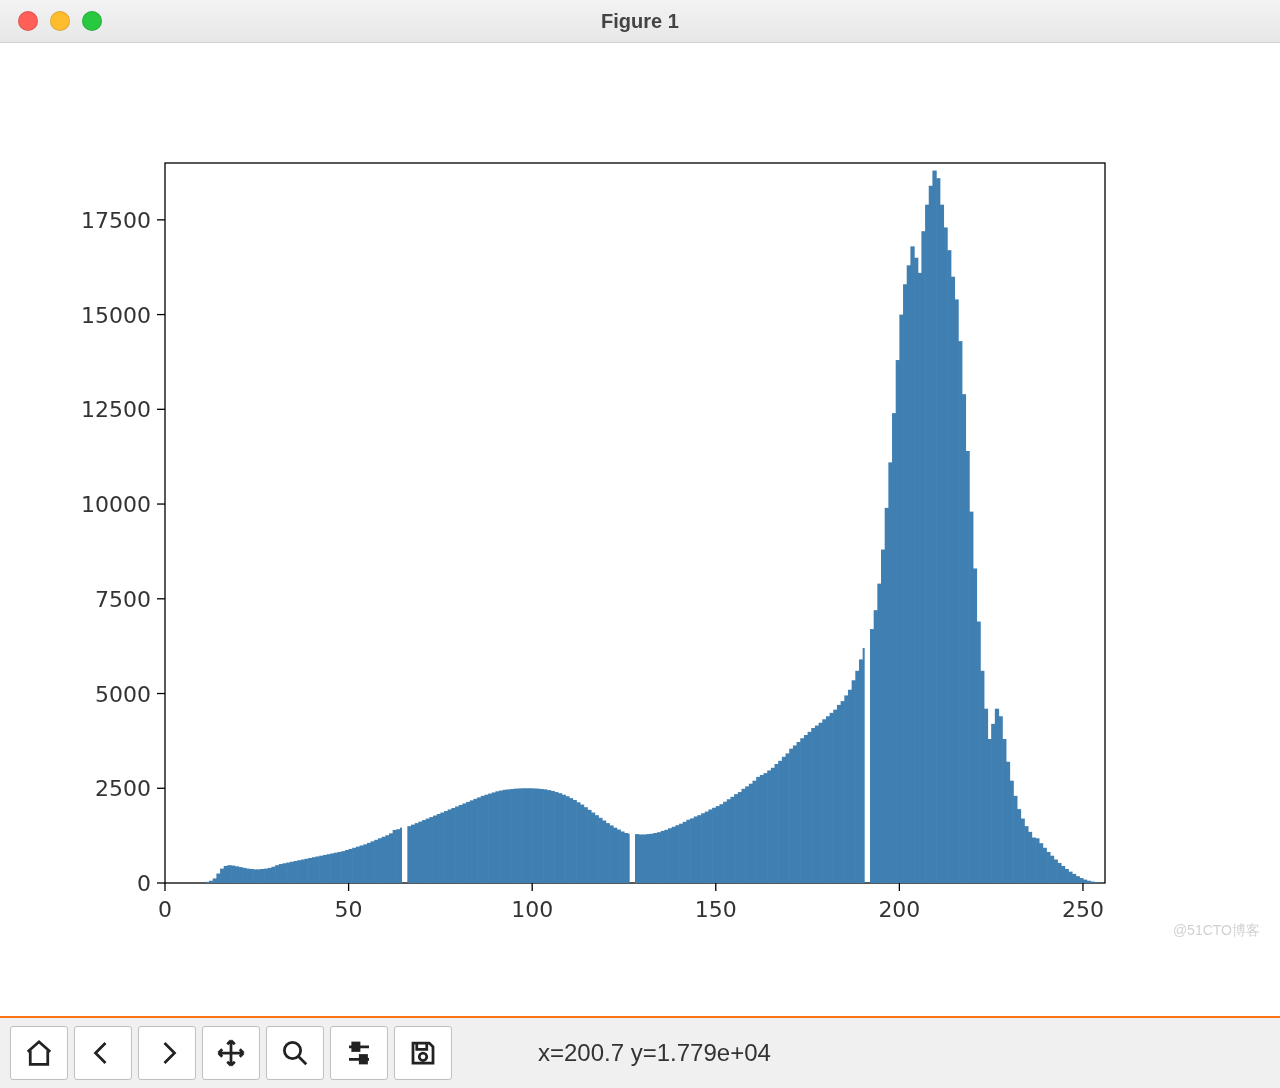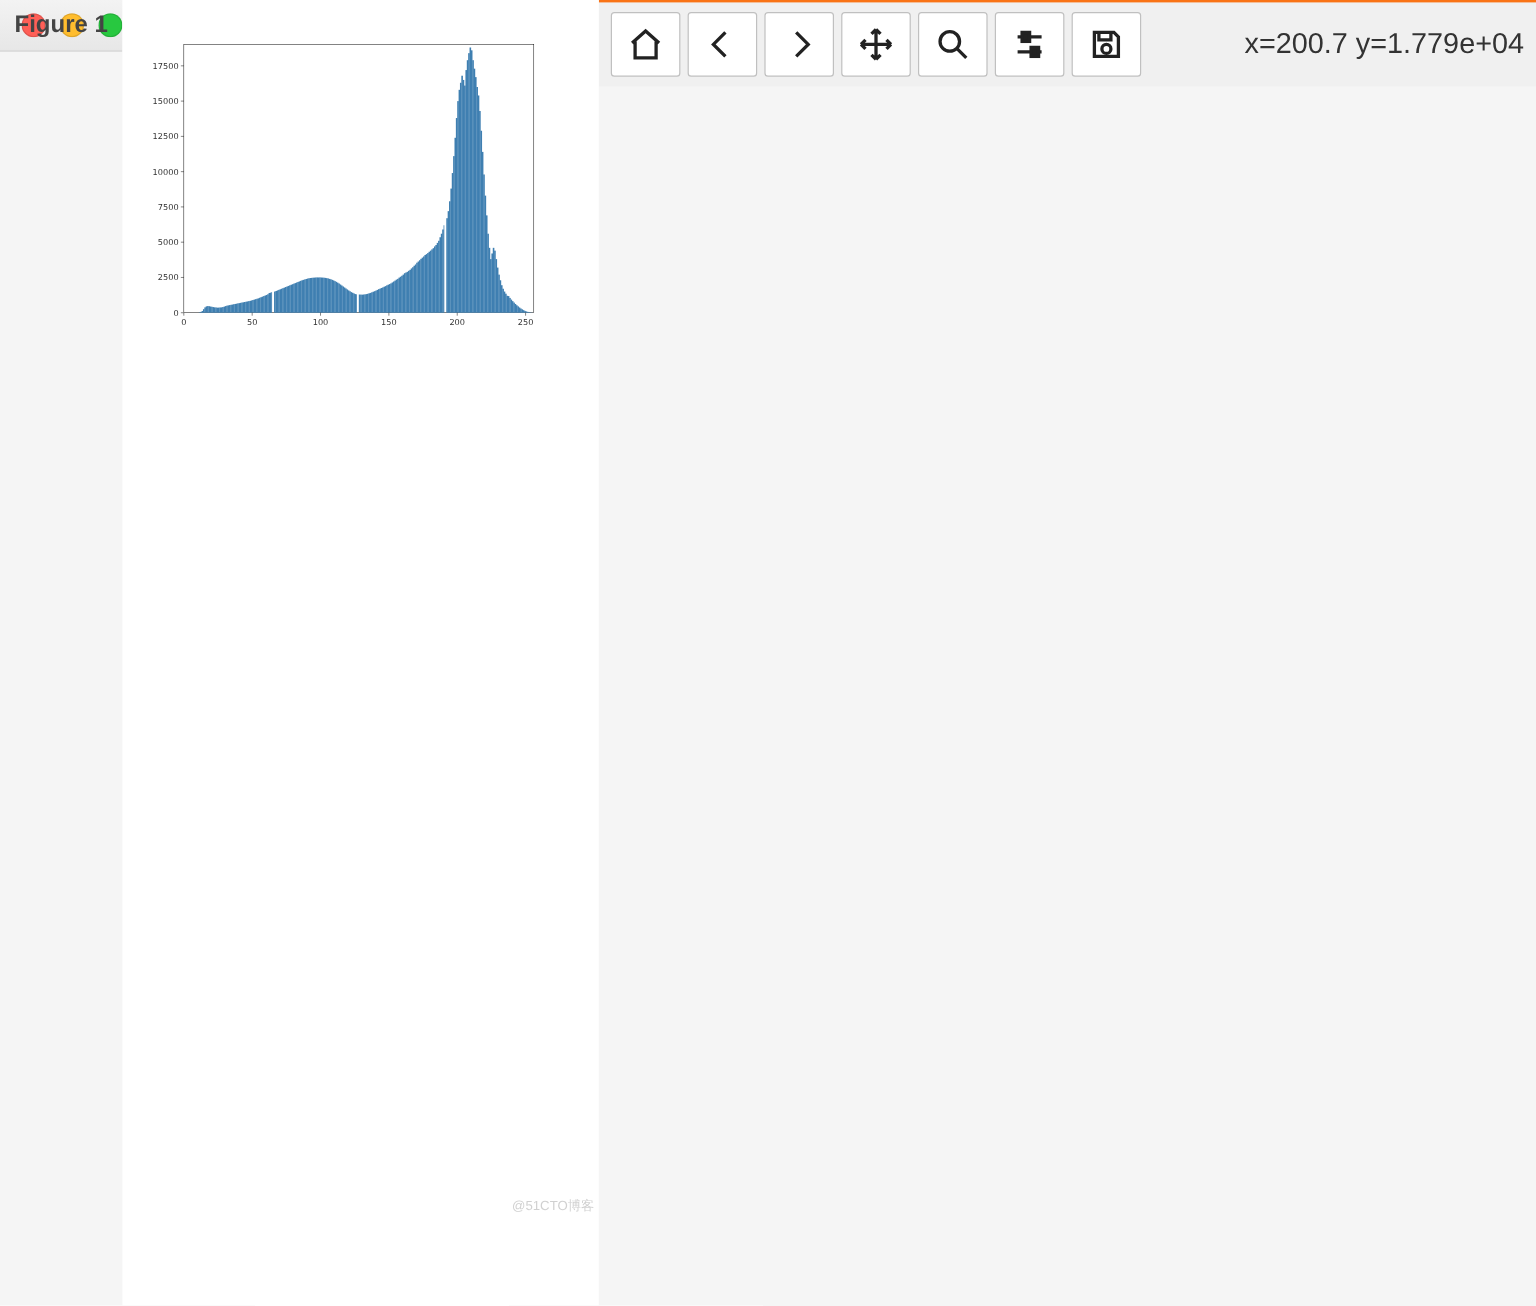--- a/index.html
+++ b/index.html
@@ -9,20 +9,21 @@
     height: 1088px;
     background: #fff;
     font-family: "Helvetica Neue", Arial, sans-serif;
     overflow: hidden;
     color: #222;
   }
   .window {
     width: 1280px;
     height: 1088px;
     display: flex;
+    flex-direction: column;
     background: #f5f5f5;
   }
   .titlebar {
     height: 42px;
     background: linear-gradient(#f3f3f3, #e7e7e7);
     border-bottom: 1px solid #d0d0d0;
     position: relative;
     display: flex;
     align-items: center;
   }
@@ -79,23 +80,23 @@
     cursor: pointer;
   }
   .tool-btn svg { stroke: #222; fill: none; stroke-width: 2.2; }
   .coord {
     margin-left: 80px;
     font-size: 24px;
     color: #333;
   }
   .watermark {
     position: absolute;
-    right: 4px;
+    right: 20px;
     bottom: 76px;
-    font-size: 11px;
+    font-size: 14px;
     color: rgba(120,120,120,0.35);
     pointer-events: none;
   }
   .tick-label, .ytick-label {
     font-size: 22px;
     fill: #333;
     font-family: "DejaVu Sans", Arial, sans-serif;
   }
   .axis-line { stroke: #000; stroke-width: 1.3; fill: none; }
   .bar { fill: #3f7fb1; }

